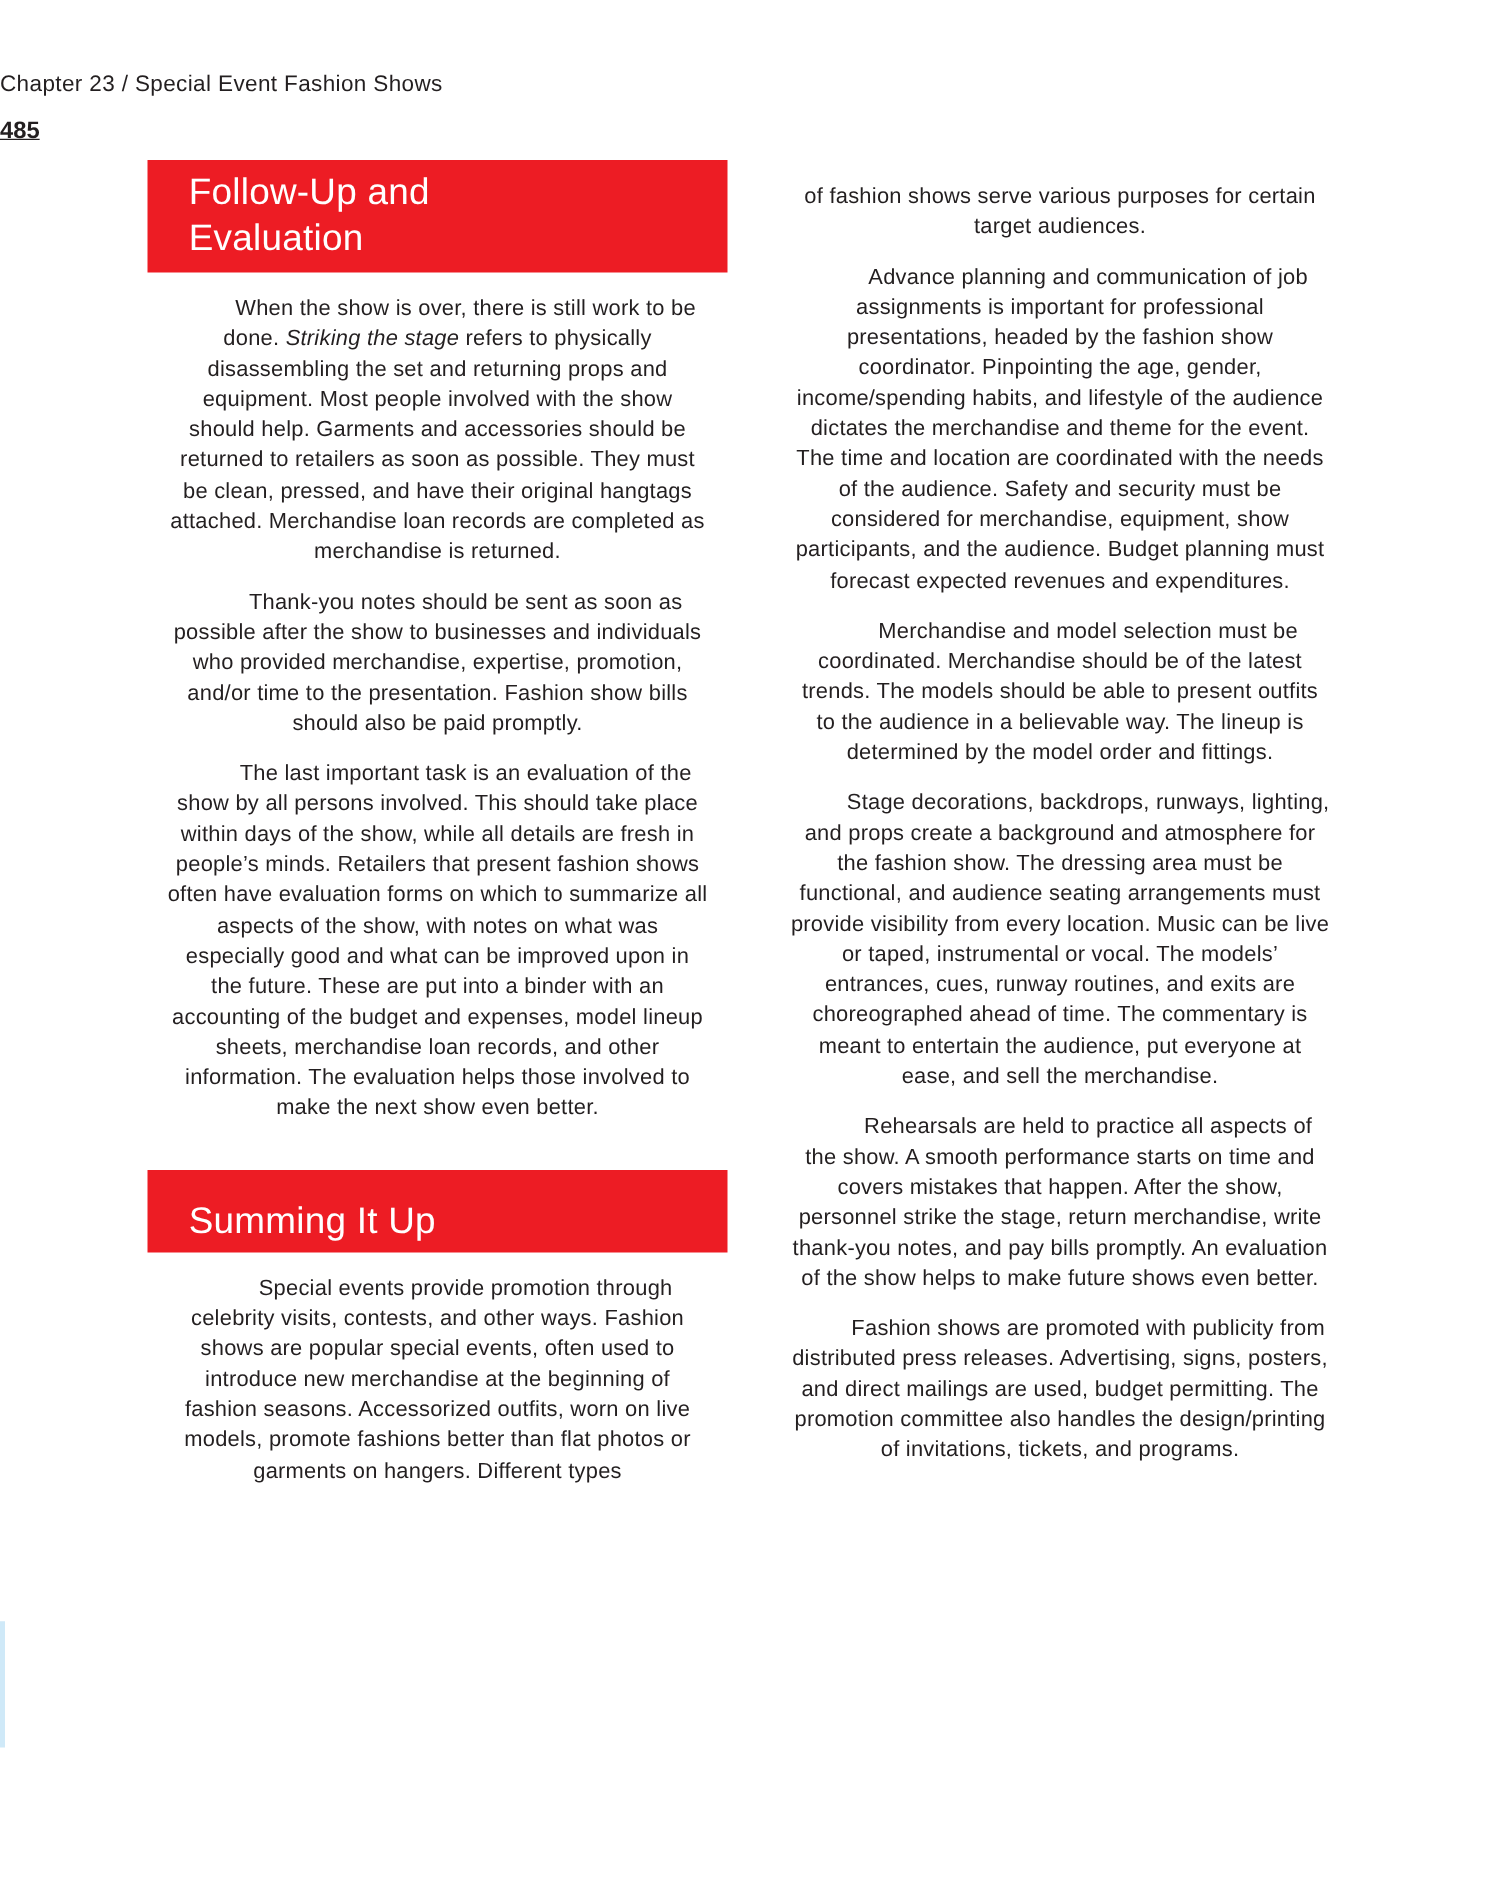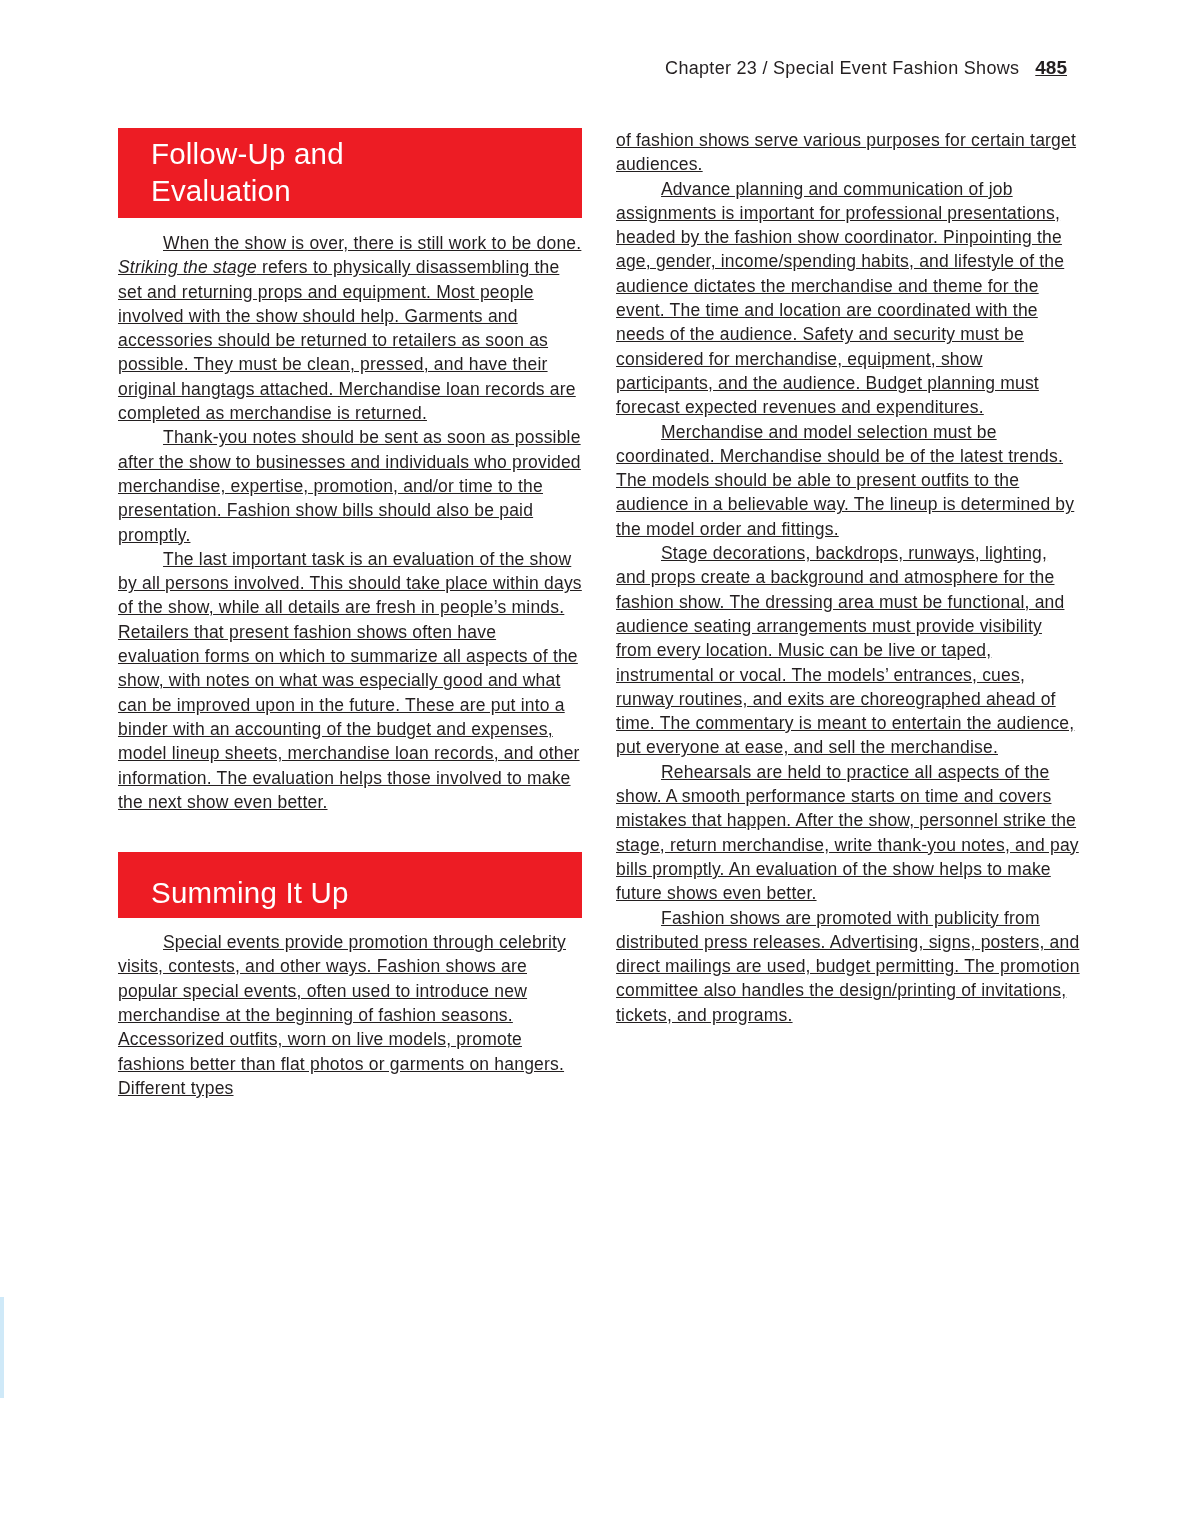--- a/index.html
+++ b/index.html
@@ -9,34 +9,34 @@
   }
   *{box-sizing:border-box;}
   html,body{margin:0;padding:0;}
   body{
     width:1190px;height:1513px;position:relative;background:#ffffff;
     font-family:"Liberation Sans", sans-serif;color:var(--ink);
     overflow:hidden;
   }
   .header{
     position:absolute;top:57px;left:0;width:1067px;
-    display:flex;justify-content:flex-end;align-items:baseline;gap:16px;
+    display:flex;justify-content:flex-end;align-items:baseline;gap:16px;flex-direction:column;
   }
   .running-head{font-size:18px;letter-spacing:0.3px;color:var(--ink);}
   .page-number{font-size:19px;font-weight:bold;color:var(--ink);text-decoration:underline;}
 
   .columns{
     position:absolute;left:118px;top:128px;width:962px;
     display:flex;gap:34px;
   }
   .col{width:464px;}
 
   p{
-    margin:0;font-size:17.5px;line-height:24.3px;color:var(--ink);
-    letter-spacing:0.2px;text-align:left;text-decoration:underline;
+    margin:16px;font-size:17.5px;line-height:24.3px;color:var(--ink);
+    letter-spacing:0.2px;text-align:center;
   }
   p.indent{text-indent:45px;}
   p.noindent{text-indent:0;}
   em{font-style:italic;}
 
   .red-box{
     background:var(--accent);color:#ffffff;
     padding:7px 10px 9px 13px;
   }
   .red-box .title{

